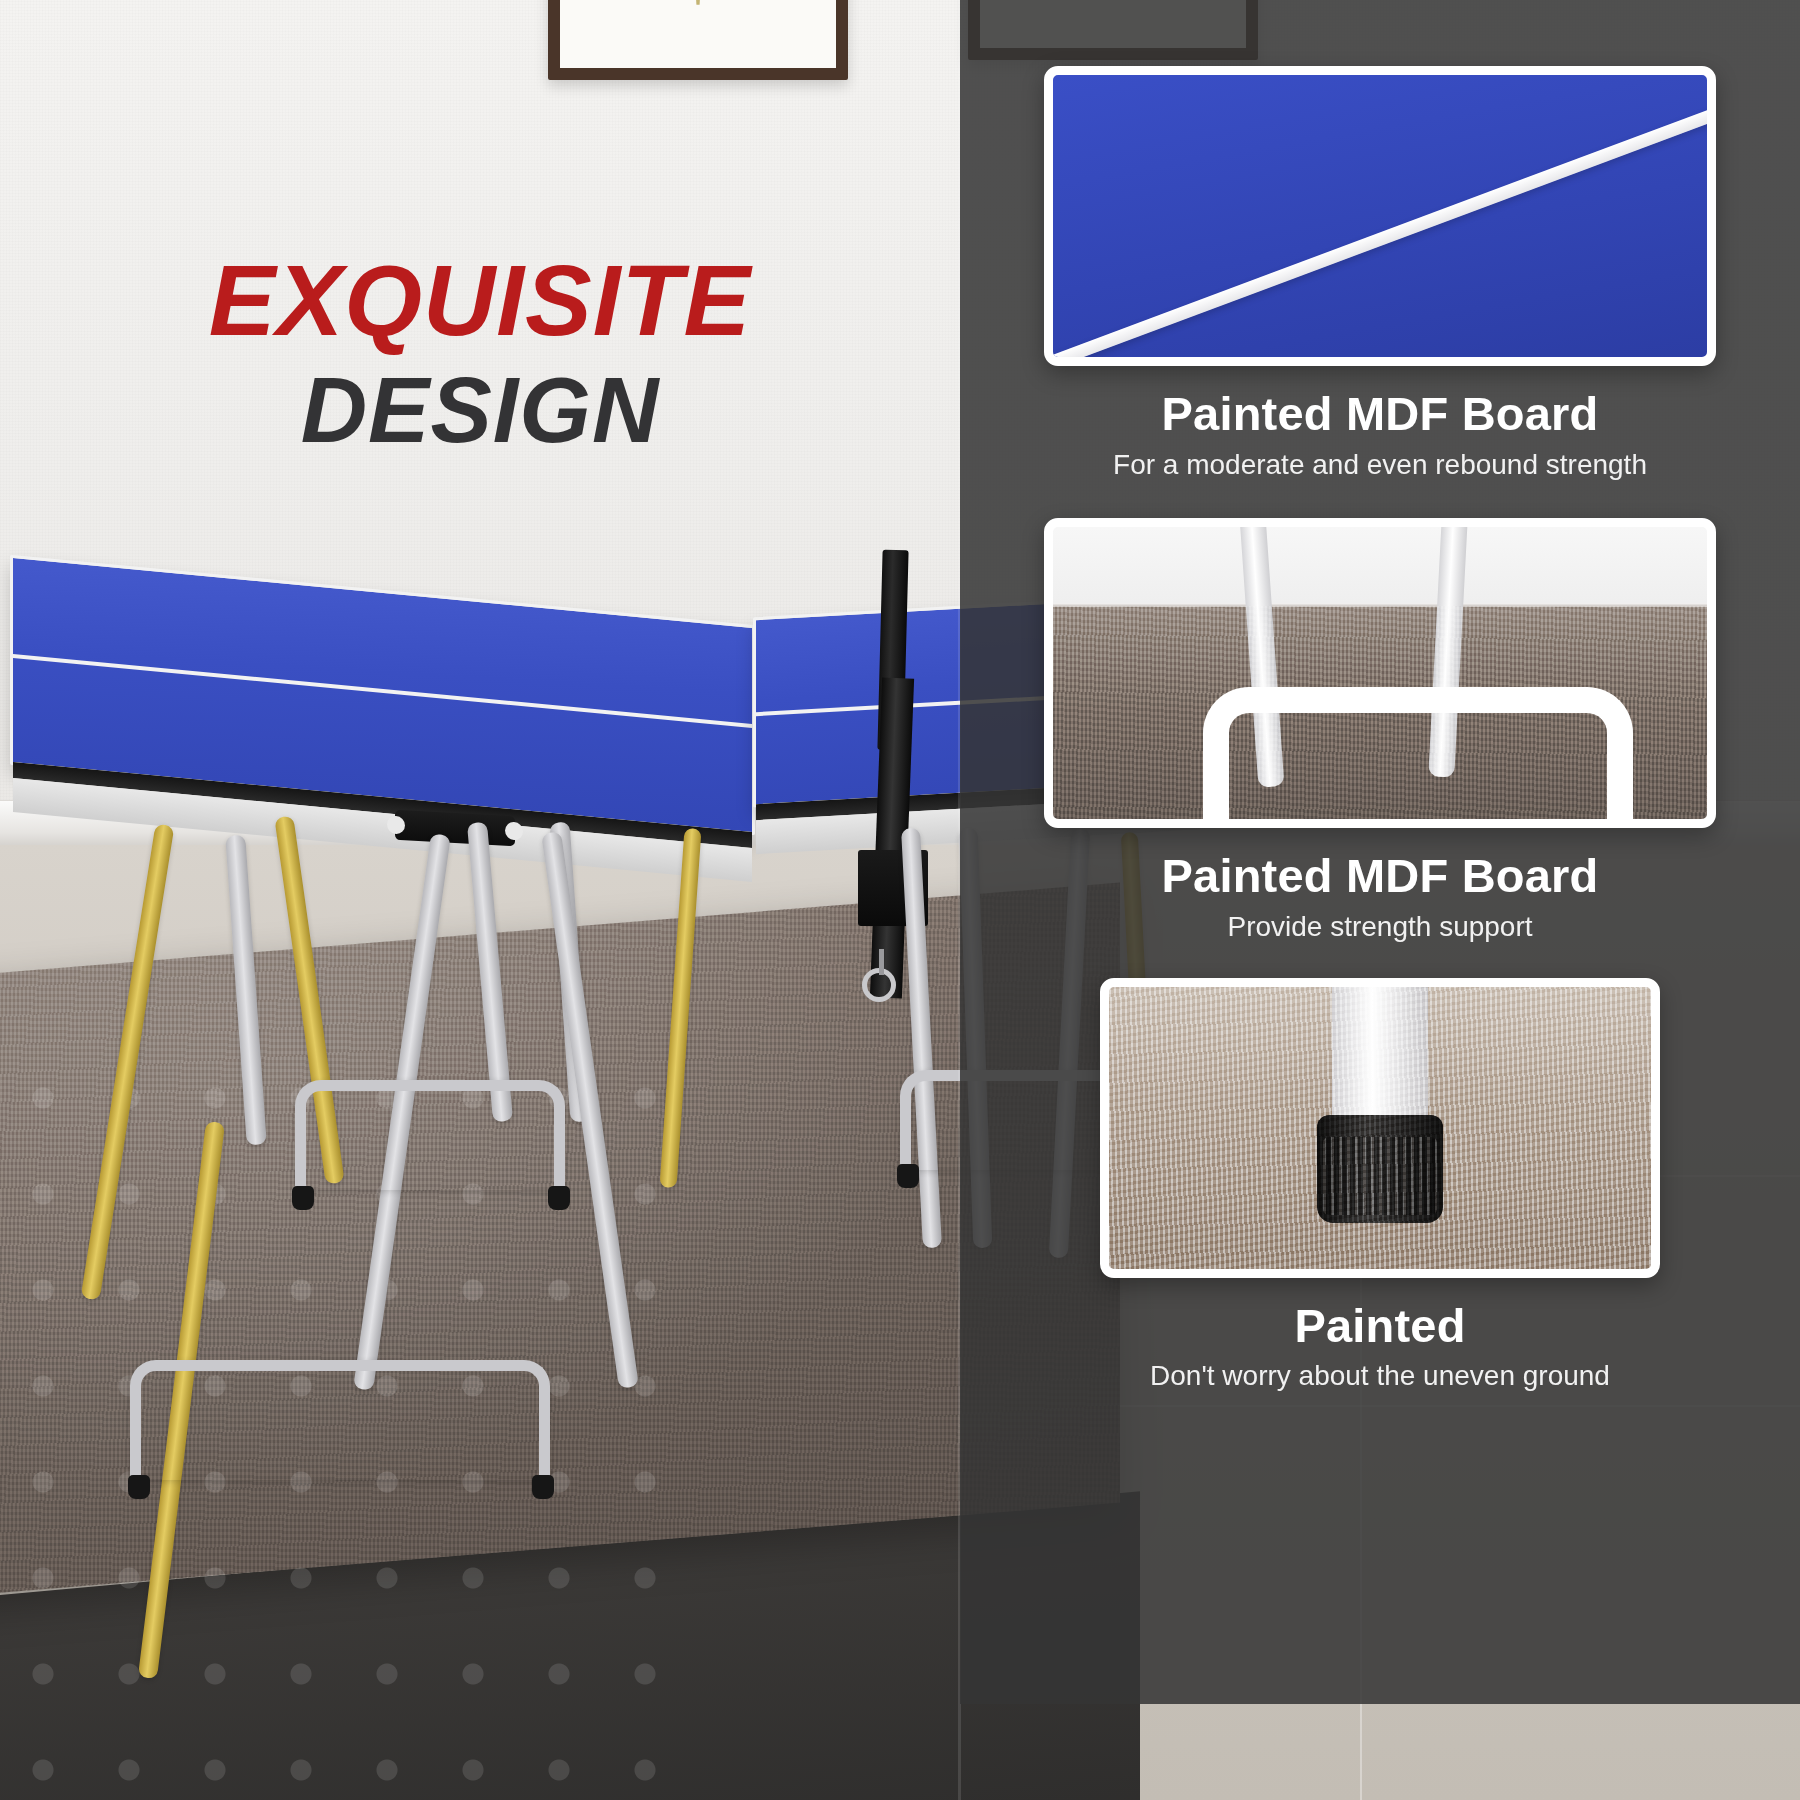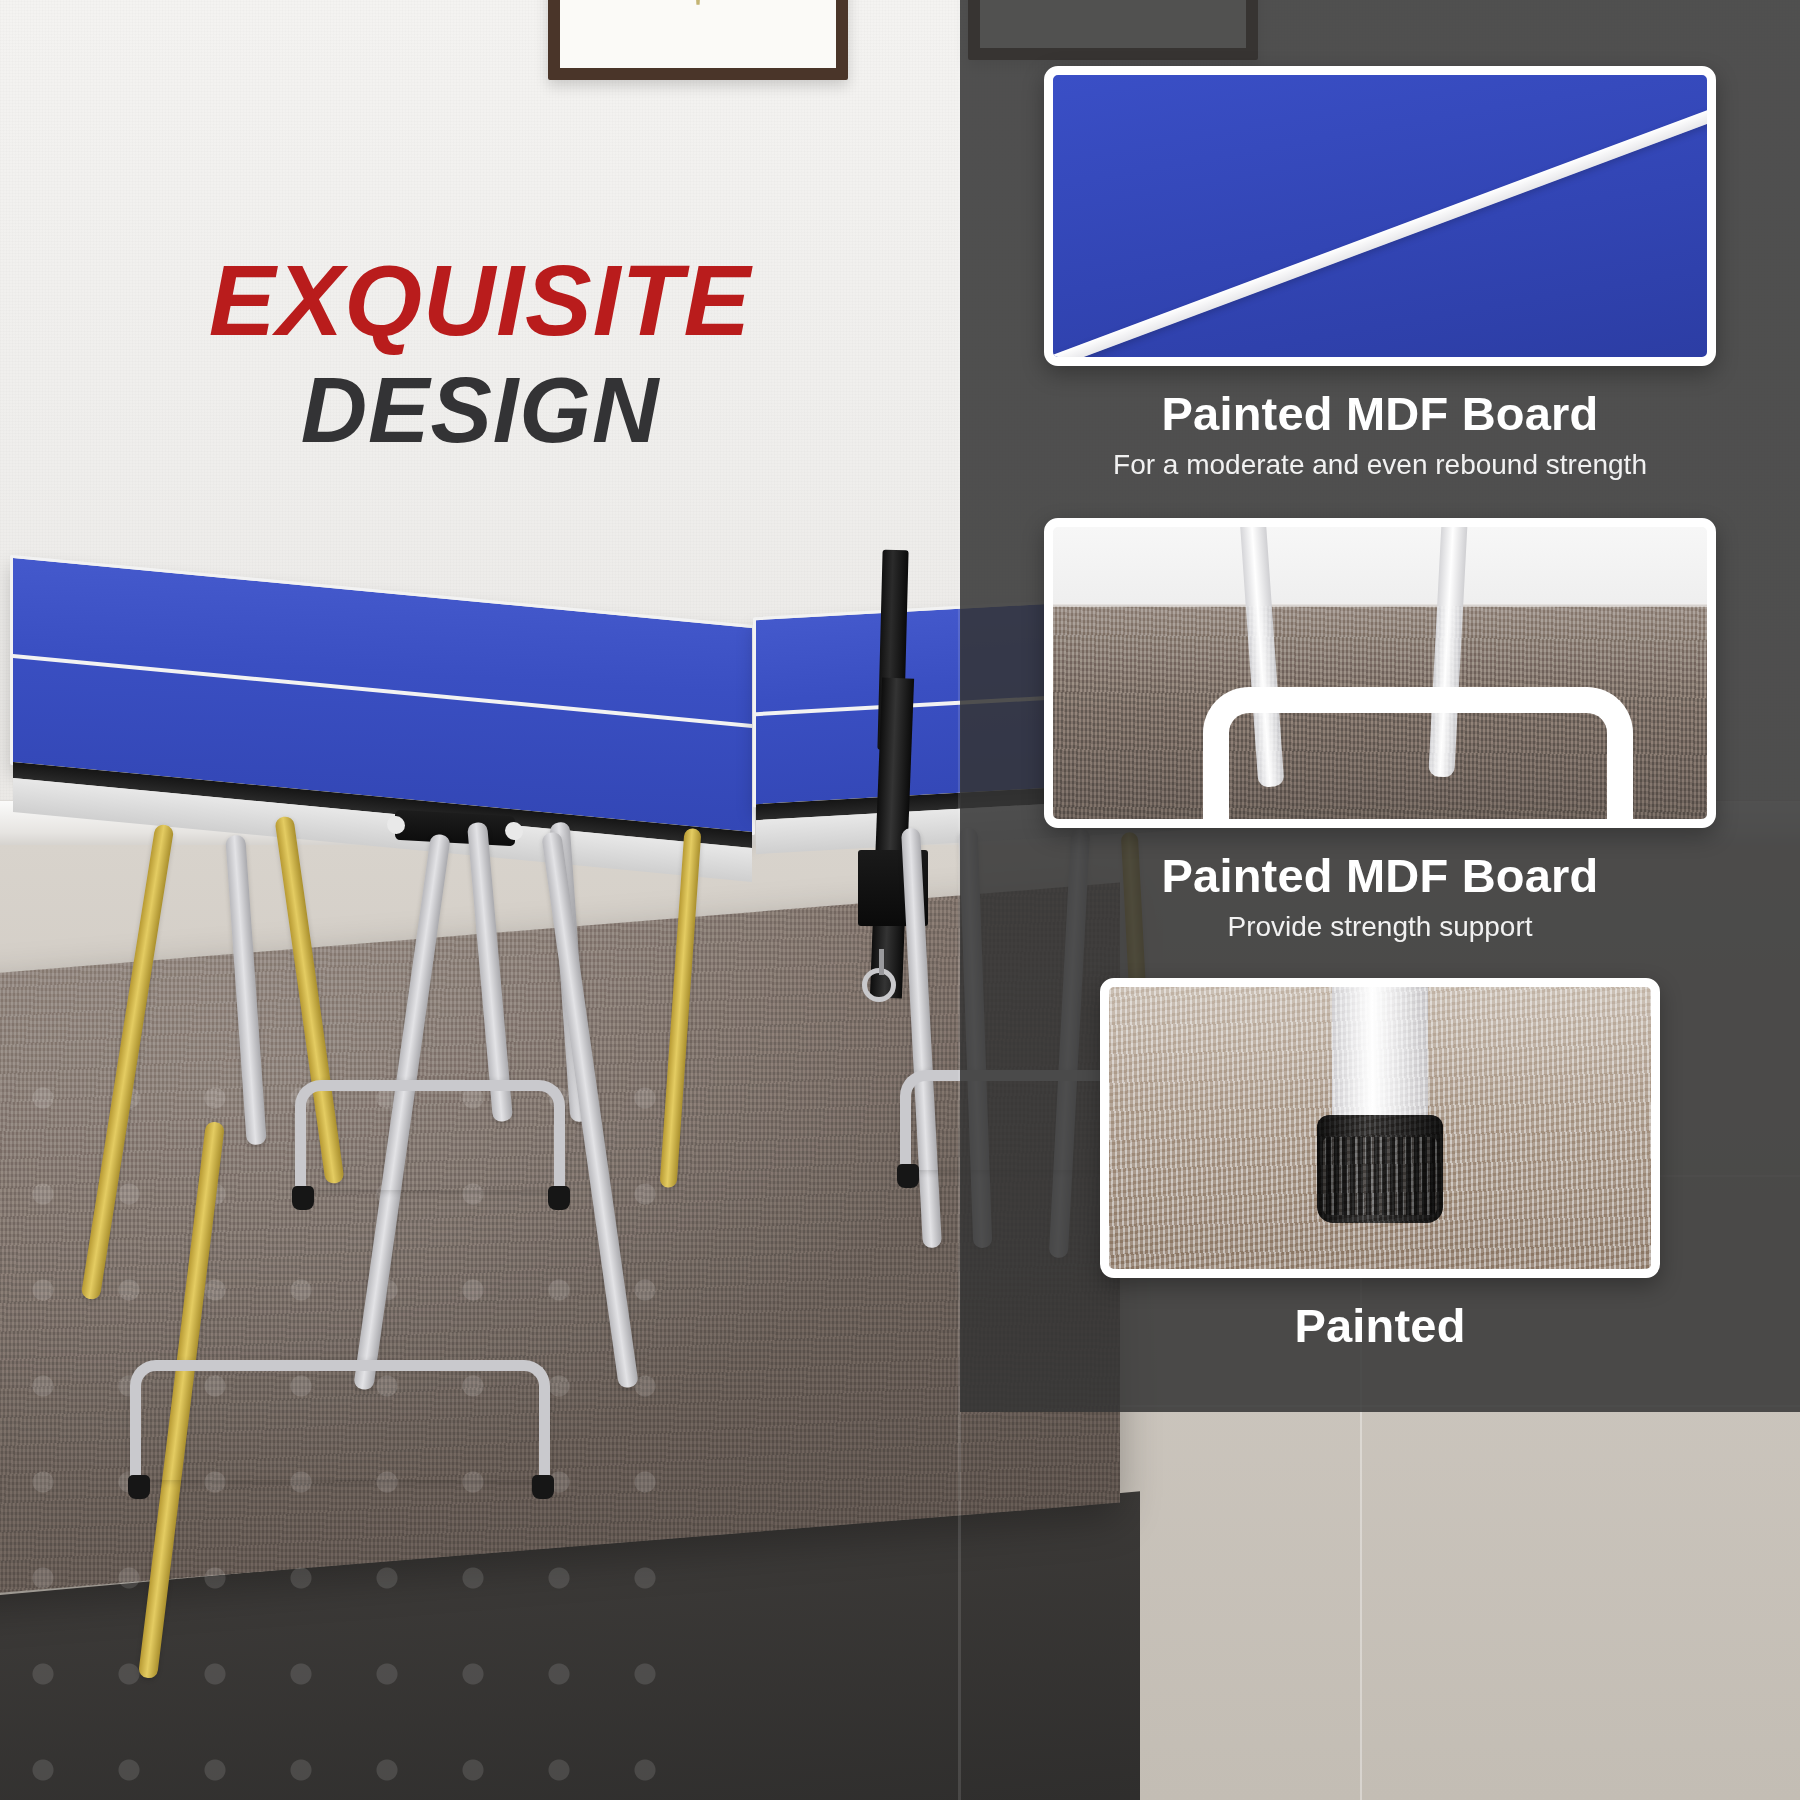--- a/index.html
+++ b/index.html
@@ -101,21 +101,21 @@
   .leg { position:absolute; background:linear-gradient(90deg,#b9b9bd,#e3e3e6 45%,#a9a9ad);
          border-radius:9px; box-shadow:0 2px 5px rgba(0,0,0,.16); }
   .leg.ylw { background:linear-gradient(90deg,#b79a33,#e4cc62 45%,#a98f2d); }
   .foot { position:absolute; width:22px; height:24px; border-radius:5px 5px 8px 8px;
           background:#161616; }
   .cross { position:absolute; border:11px solid #c9c9cd; border-bottom:none;
            border-radius:26px 26px 0 0;
            background:transparent; box-shadow:0 2px 6px rgba(0,0,0,.15); }
 
   
-  .panel { position:absolute; left:960px; top:0; width:840px; height:1412px;
+  .panel { position:absolute; left:960px; top:0; width:840px; height:1704px;
            background:rgba(52,52,52,.86); }
   .panel-inner { position:relative; width:100%; height:100%;
                  display:flex; flex-direction:column; align-items:center; }
 
   .shot { position:relative; border:9px solid #ffffff; border-radius:14px;
           overflow:hidden; box-shadow:0 8px 22px rgba(0,0,0,.3); }
 
   
   .shot1 { width:672px; height:300px; margin-top:66px;
            background:linear-gradient(170deg,#3a4fc6 0%,#3245b4 55%,#2c3da4 100%); }
@@ -278,17 +278,18 @@
         <div class="wbar"></div>
       </div>
       <div class="cap-title">Painted MDF Board</div>
       <div class="cap-sub">Provide strength support</div>
 
       <div class="shot shot3">
         <div class="lev-tube"></div>
         <div class="lev-cap"></div>
       </div>
       <div class="cap-title">Painted</div>
+      <div class="cap-sub">Don't worry about the uneven ground</div>
 
     </div>
   </div>
 
 </div>
 
 </body></html>

